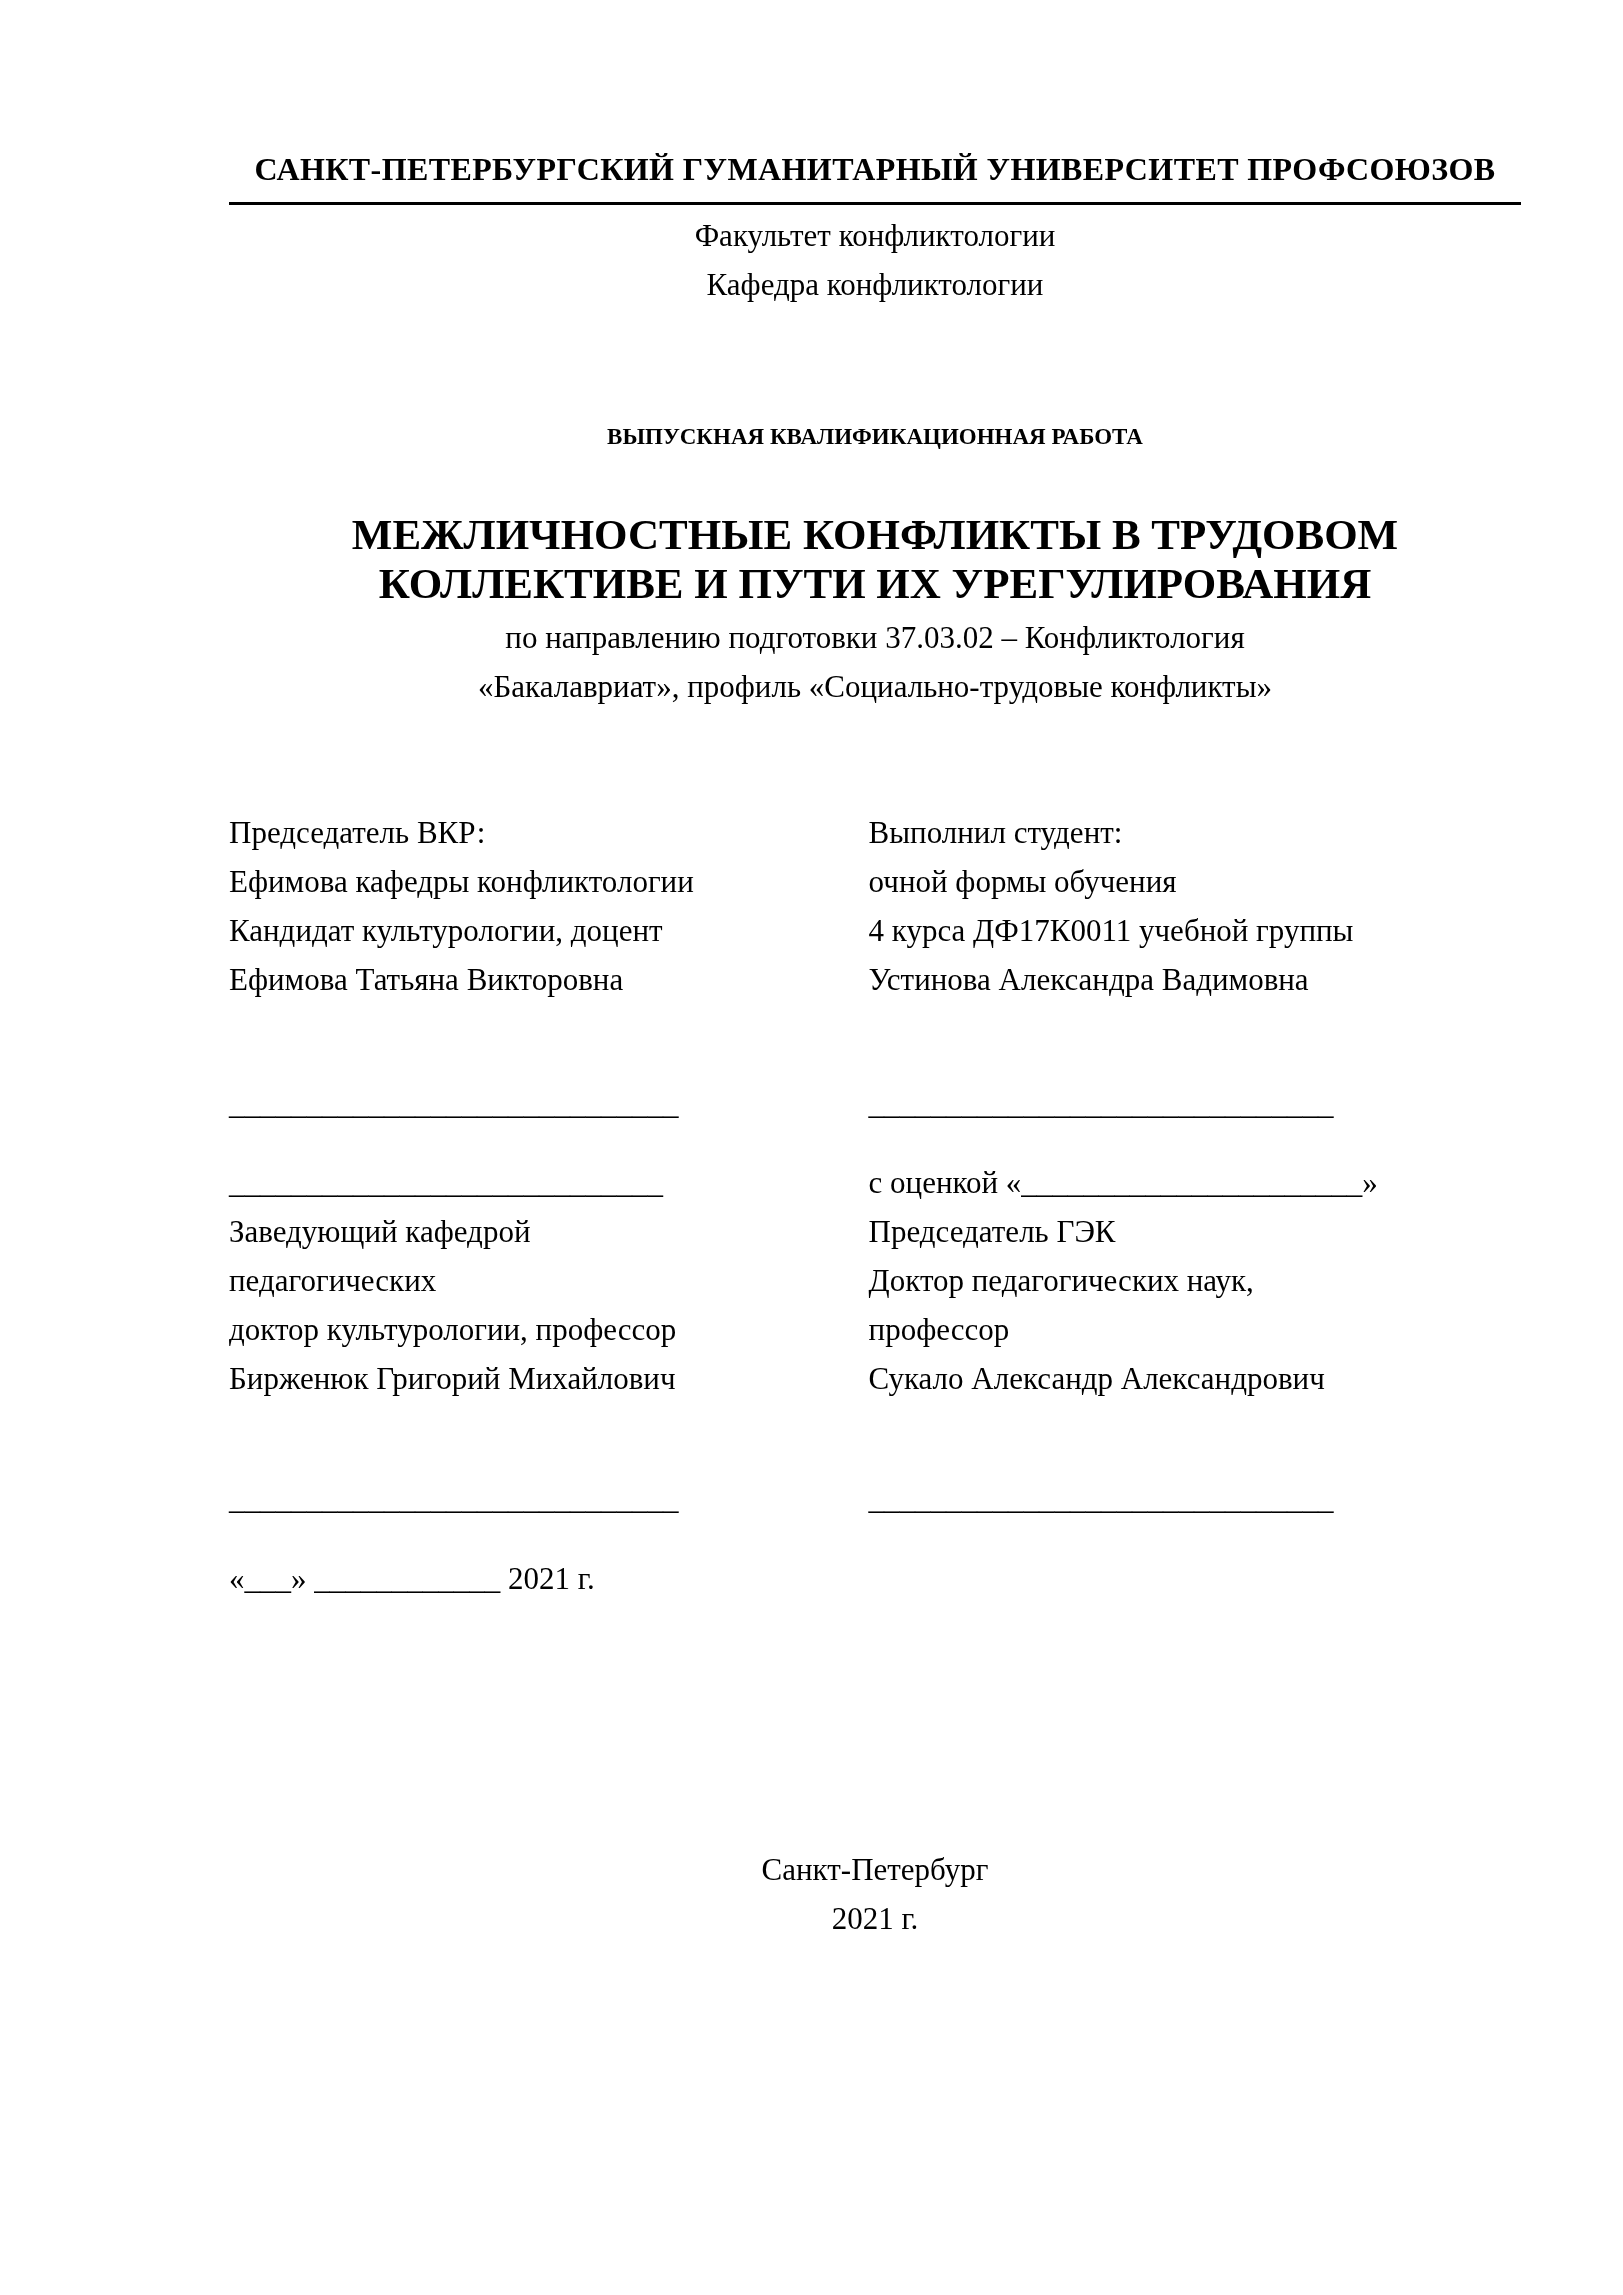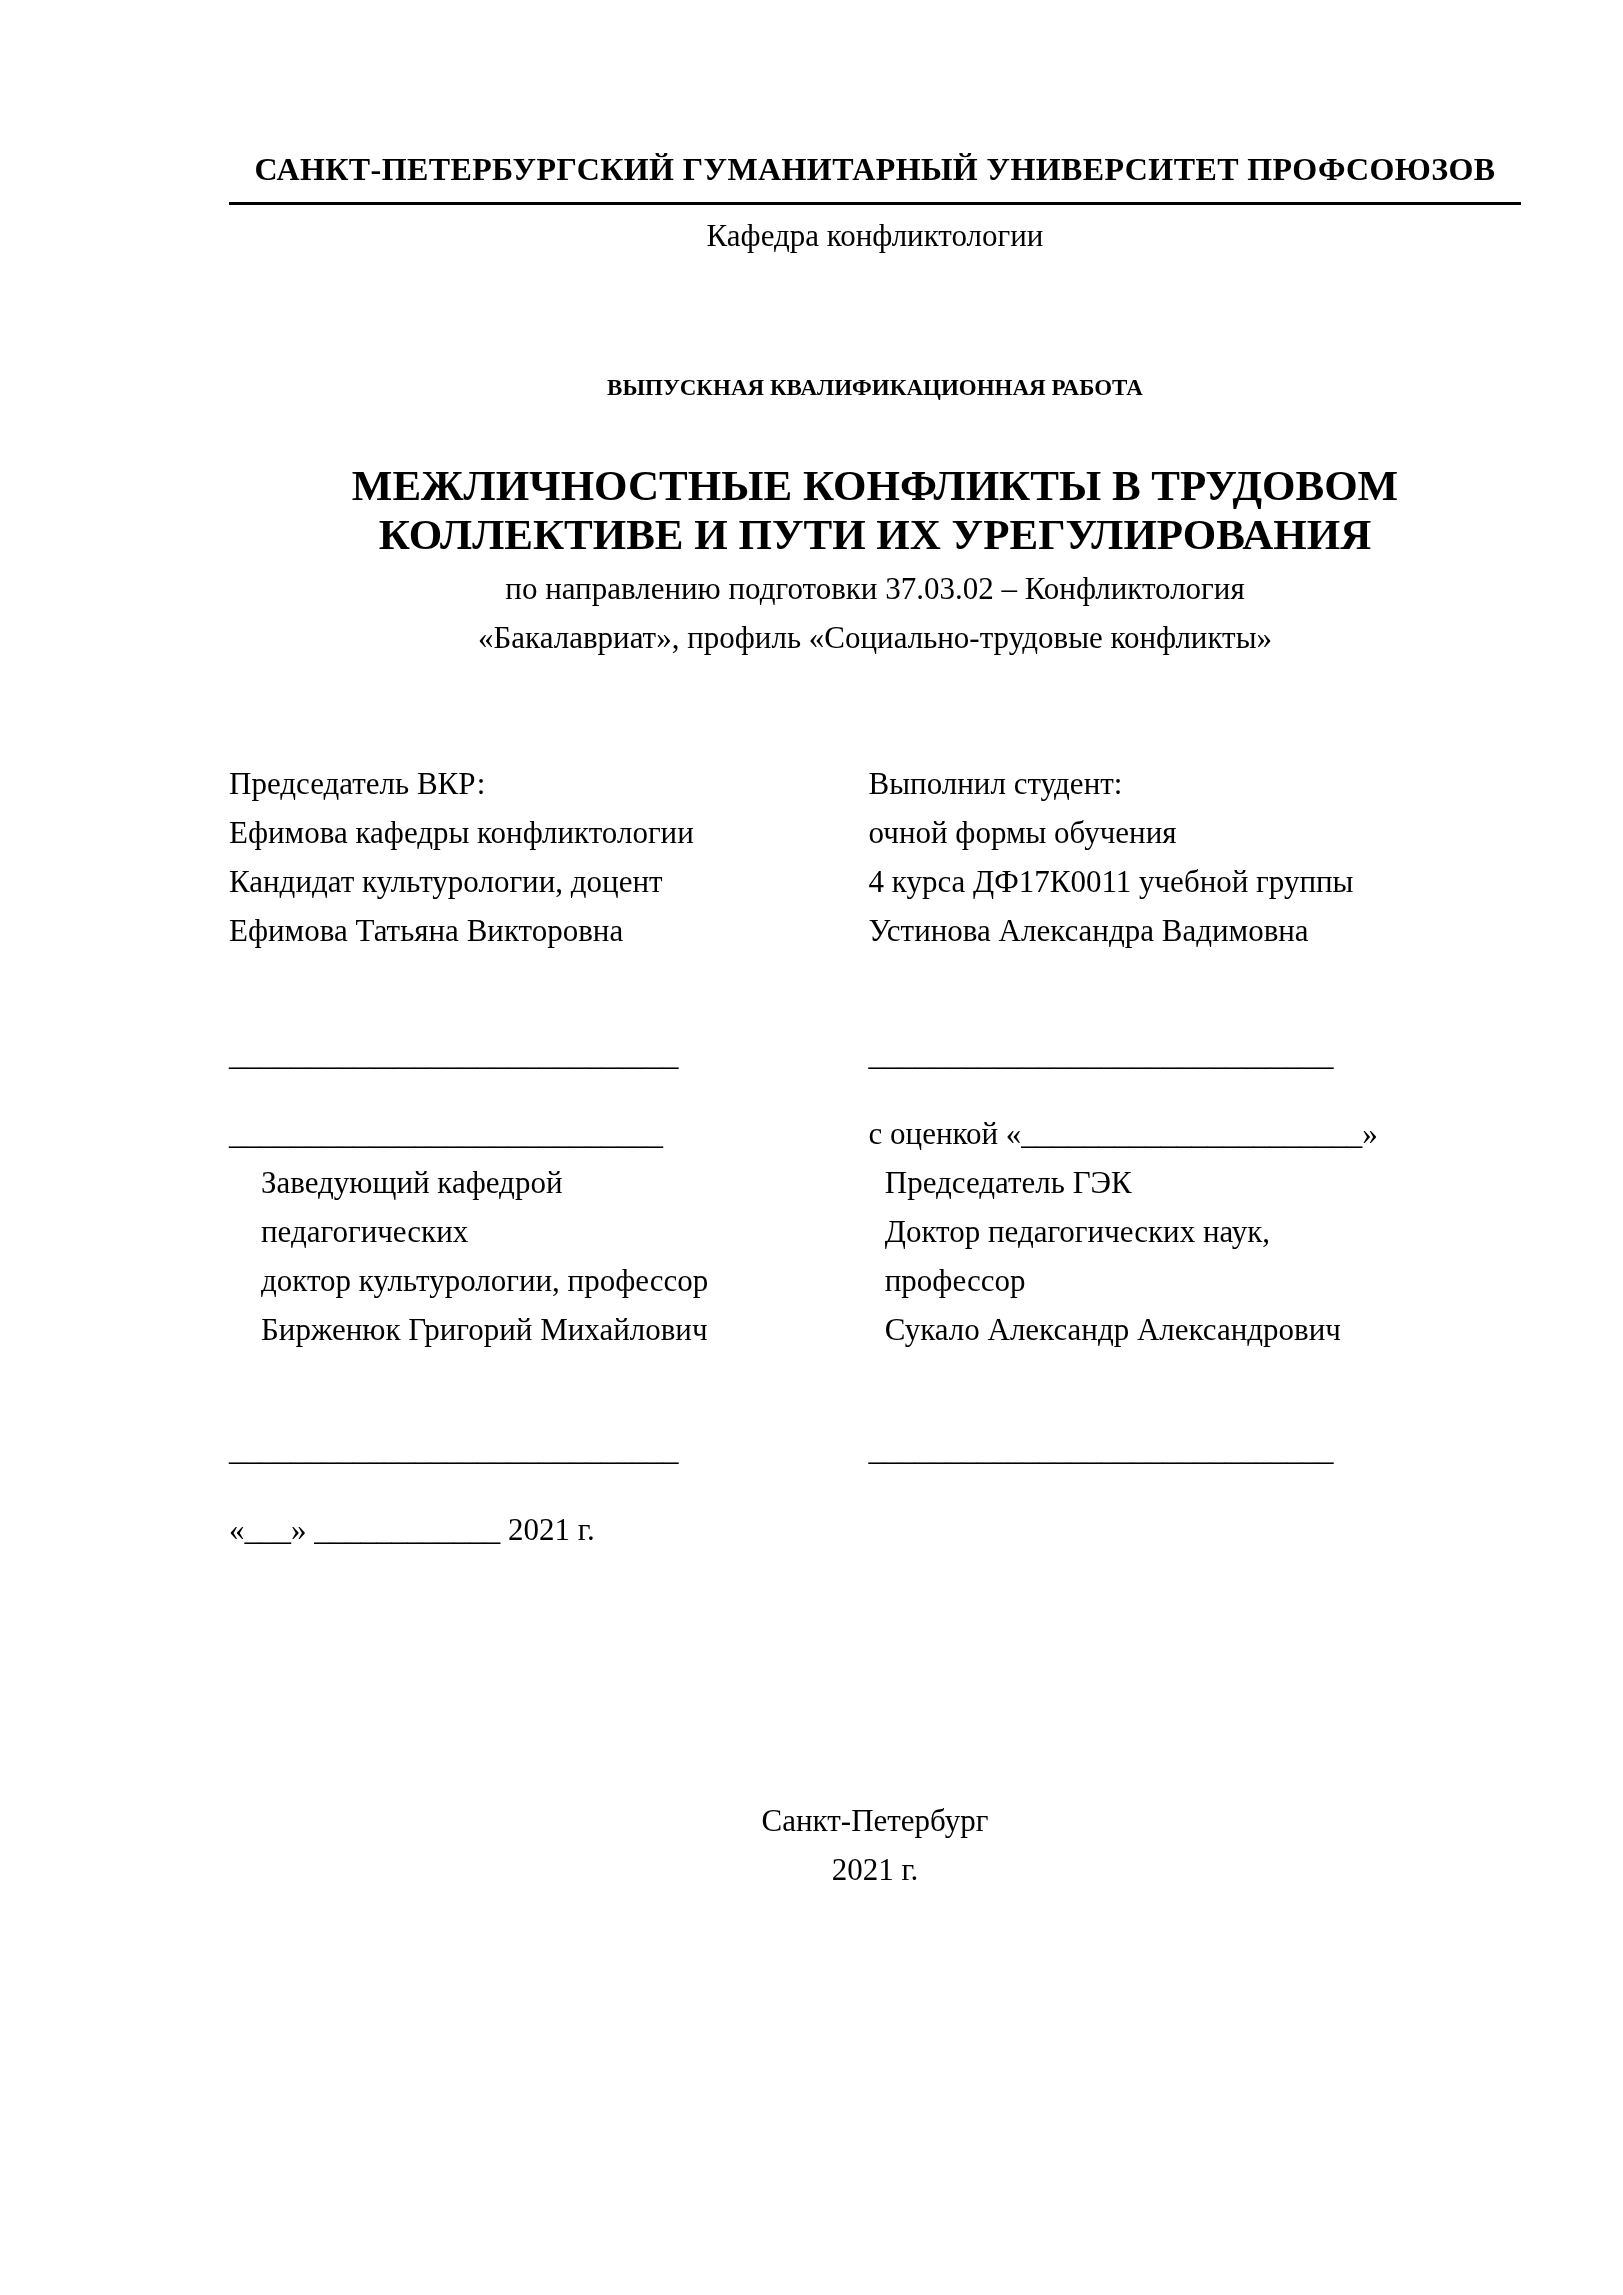--- a/index.html
+++ b/index.html
@@ -47,39 +47,40 @@
     margin-top: 4.7px;
   }
   .cols {
     display: grid;
     grid-template-columns: 1fr 1.02fr;
     column-gap: 0;
   }
   .row-a { margin-top: 97px; }
   .row-b { margin-top: 75px; }
   .row-c { margin-top: 30px; }
-  .row-d { margin-top: 0; margin-left: 32px; }
+  .row-d { margin-top: 0; }
   .row-e { margin-top: 71px; }
   .row-f { margin-top: 31px; }
   .sig {
     white-space: nowrap;
     letter-spacing: 0;
   }
   .footer {
     margin-top: 242px;
     text-align: center;
   }
 </style>
 </head>
 <body>
 
 <div class="page">
 
   <div class="center university">САНКТ-ПЕТЕРБУРГСКИЙ ГУМАНИТАРНЫЙ УНИВЕРСИТЕТ ПРОФСОЮЗОВ</div>
   <hr class="header-rule">
+  <div class="center">Факультет конфликтологии</div>
   <div class="center">Кафедра конфликтологии</div>
 
   <div class="center work-type">ВЫПУСКНАЯ КВАЛИФИКАЦИОННАЯ РАБОТА</div>
 
   <div class="center thesis-title">МЕЖЛИЧНОСТНЫЕ КОНФЛИКТЫ В ТРУДОВОМ КОЛЛЕКТИВЕ И ПУТИ ИХ УРЕГУЛИРОВАНИЯ</div>
   <div class="center program">по направлению подготовки 37.03.02 – Конфликтология</div>
   <div class="center">«Бакалавриат», профиль «Социально-трудовые конфликты»</div>
 
   <div class="cols row-a">
     <div>

